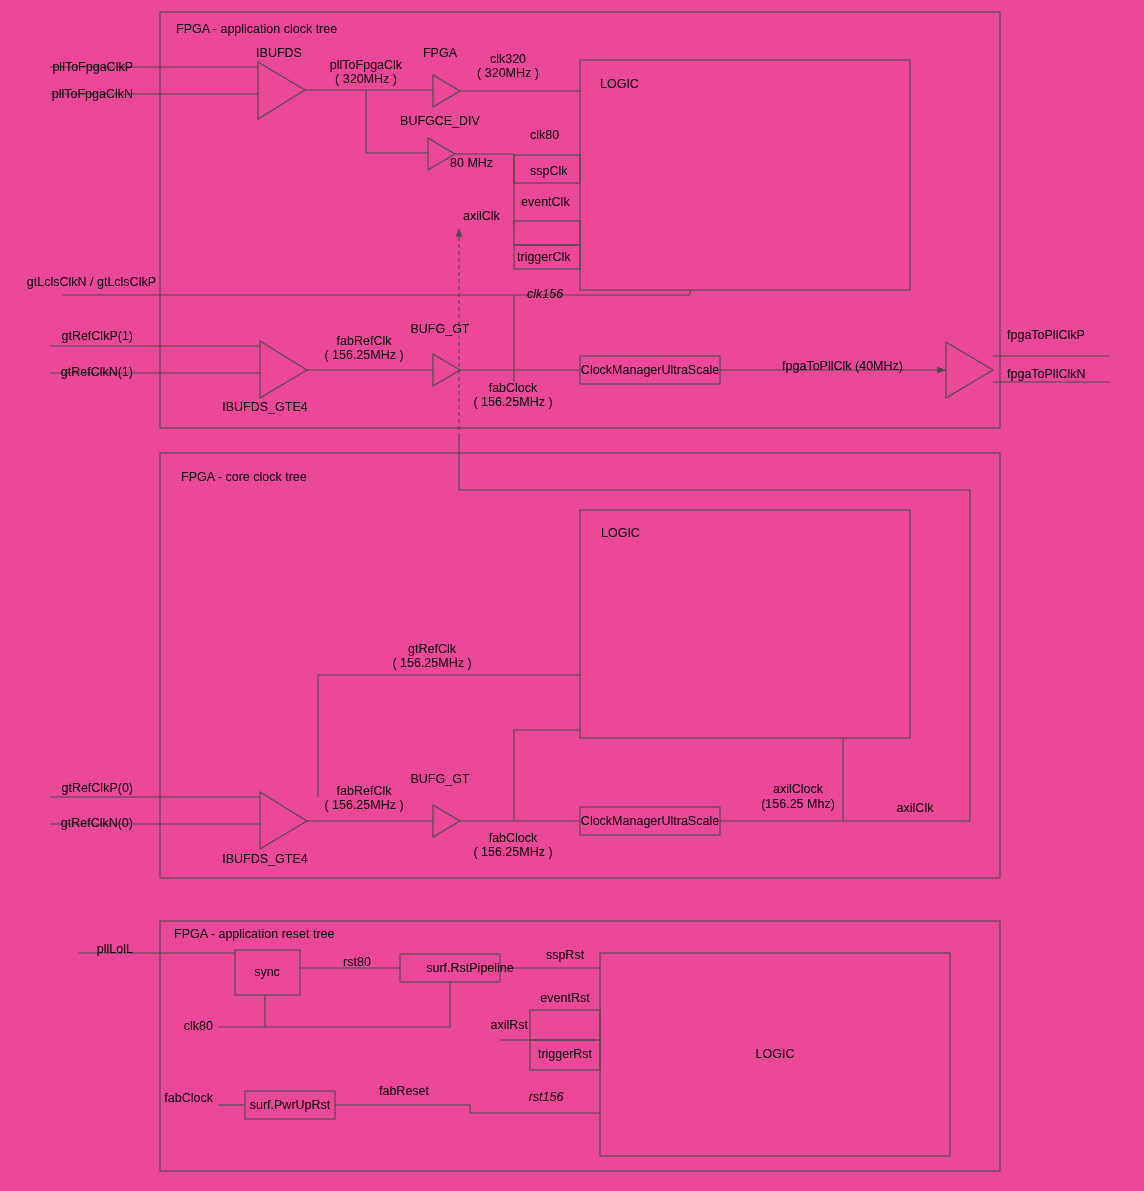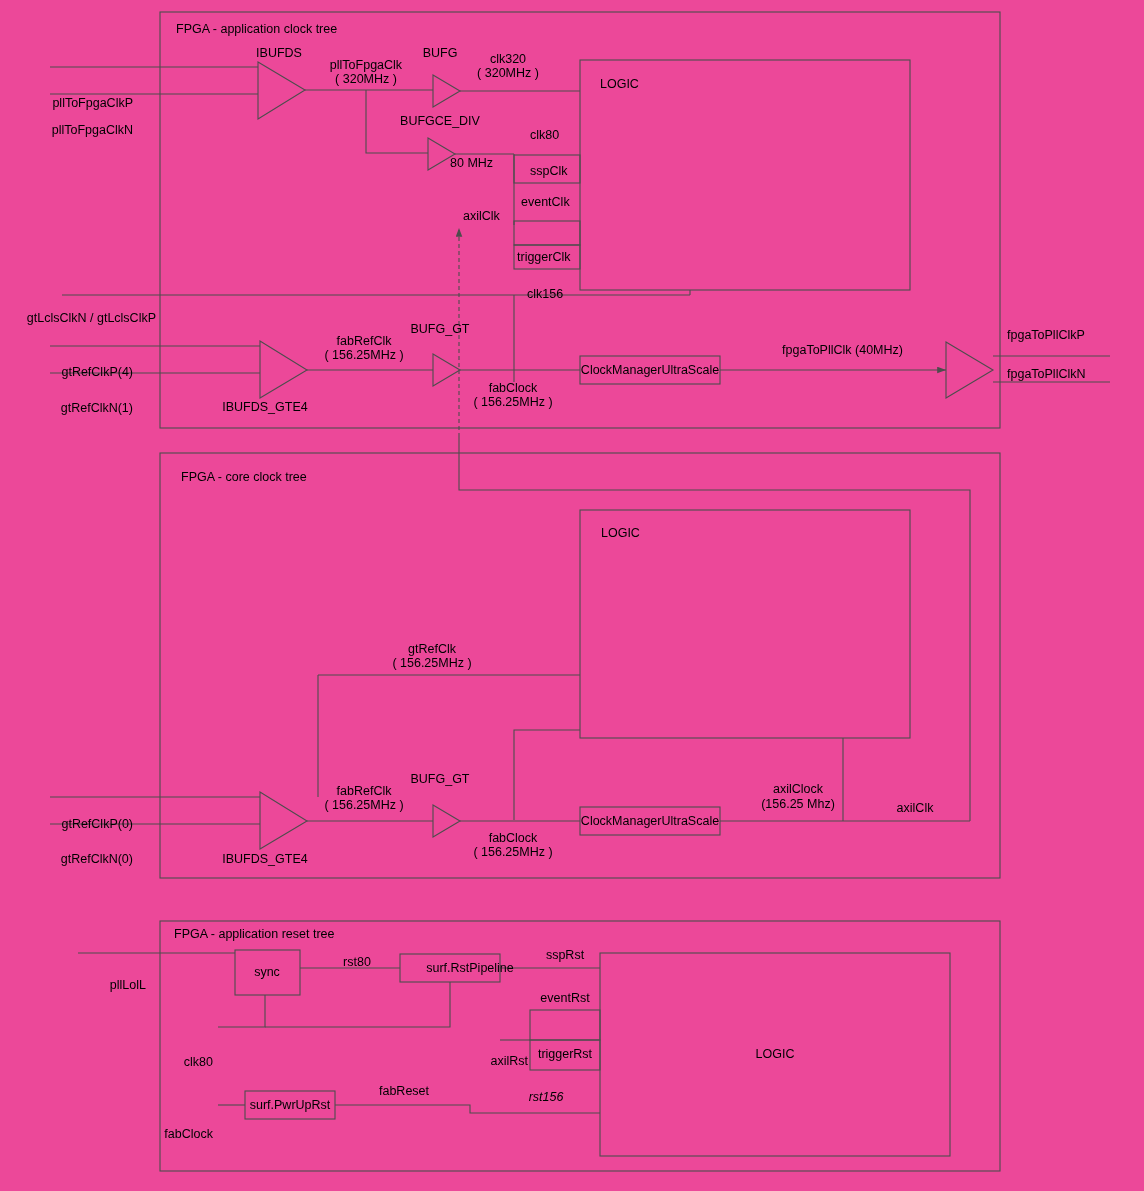--- a/index.html
+++ b/index.html
@@ -25,21 +25,21 @@
     height: 1191px;
   }
   .lbl {
     position: absolute;
     font-size: 12.5px;
     color: #000000;
     white-space: pre;
     line-height: 14px;
   }
   .lbl.c { text-align: center; transform: translateX(-50%); }
-  .lbl.r { text-align: right; transform: translateX(-100%); margin-top: 36px; }
+  .lbl.r { text-align: right; transform: translateX(-100%); }
 </style>
 </head>
 <body>
 
 <div id="canvas">
 
   <svg class="diagram" viewBox="0 0 1144 1191">
     <defs>
       <marker id="arrow" markerWidth="9" markerHeight="9" refX="8" refY="3" orient="auto" markerUnits="strokeWidth">
         <path d="M0,0 L8,3 L0,6 z" fill="#4d4d4d"></path>
@@ -133,64 +133,64 @@
 
   <div class="lbl" style="left:176px; top:22px;">FPGA - application clock tree</div>
   <div class="lbl" style="left:181px; top:470px;">FPGA - core clock tree</div>
   <div class="lbl" style="left:174px; top:927px;">FPGA - application reset tree</div>
 
   <div class="lbl r" style="left:133px; top:60px;">pllToFpgaClkP</div>
   <div class="lbl r" style="left:133px; top:87px;">pllToFpgaClkN</div>
   <div class="lbl c" style="left:279px; top:46px;">IBUFDS</div>
   <div class="lbl c" style="left:366px; top:58px;">pllToFpgaClk</div>
   <div class="lbl c" style="left:366px; top:72px;">( 320MHz )</div>
-  <div class="lbl c" style="left:440px; top:46px;">BUFG</div>
+  <div class="lbl c" style="left:440px; top:46px;">FPGA</div>
   <div class="lbl c" style="left:508px; top:52px;">clk320</div>
   <div class="lbl c" style="left:508px; top:66px;">( 320MHz )</div>
   <div class="lbl" style="left:600px; top:77px;">LOGIC</div>
   <div class="lbl c" style="left:440px; top:114px;">BUFGCE_DIV</div>
   <div class="lbl" style="left:450px; top:156px;">80 MHz</div>
   <div class="lbl" style="left:530px; top:128px;">clk80</div>
   <div class="lbl" style="left:530px; top:164px;">sspClk</div>
   <div class="lbl" style="left:521px; top:195px;">eventClk</div>
   <div class="lbl" style="left:463px; top:209px;">axilClk</div>
   <div class="lbl" style="left:517px; top:250px;">triggerClk</div>
   <div class="lbl r" style="left:156px; top:275px;text-align:center;">gtLclsClkN / gtLclsClkP</div>
-  <div class="lbl" style="left:527px; top:287px;">clk156</div>
-
-  <div class="lbl r" style="left:133px; top:329px;">gtRefClkP(4)</div>
+  <div class="lbl" style="left:527px; top:287px;font-style:italic;">clk156</div>
+
+  <div class="lbl r" style="left:133px; top:329px;">gtRefClkP(1)</div>
   <div class="lbl r" style="left:133px; top:365px;">gtRefClkN(1)</div>
   <div class="lbl c" style="left:265px; top:400px;">IBUFDS_GTE4</div>
   <div class="lbl c" style="left:364px; top:334px;">fabRefClk</div>
   <div class="lbl c" style="left:364px; top:348px;">( 156.25MHz )</div>
   <div class="lbl c" style="left:440px; top:322px;">BUFG_GT</div>
   <div class="lbl c" style="left:513px; top:381px;">fabClock</div>
   <div class="lbl c" style="left:513px; top:395px;">( 156.25MHz )</div>
   <div class="lbl c" style="left:650px; top:363px;">ClockManagerUltraScale</div>
-  <div class="lbl c" style="left:833px; top:343px;padding-left:19px;">fpgaToPllClk (40MHz)</div>
+  <div class="lbl c" style="left:833px; top:359px;padding-left:19px;">fpgaToPllClk (40MHz)</div>
   <div class="lbl" style="left:1007px; top:328px;">fpgaToPllClkP</div>
   <div class="lbl" style="left:1007px; top:367px;">fpgaToPllClkN</div>
 
   <div class="lbl" style="left:601px; top:526px;">LOGIC</div>
   <div class="lbl c" style="left:432px; top:642px;">gtRefClk</div>
   <div class="lbl c" style="left:432px; top:656px;">( 156.25MHz )</div>
   <div class="lbl r" style="left:133px; top:781px;">gtRefClkP(0)</div>
   <div class="lbl r" style="left:133px; top:816px;">gtRefClkN(0)</div>
   <div class="lbl c" style="left:265px; top:852px;">IBUFDS_GTE4</div>
   <div class="lbl c" style="left:364px; top:784px;">fabRefClk</div>
   <div class="lbl c" style="left:364px; top:798px;">( 156.25MHz )</div>
   <div class="lbl c" style="left:440px; top:772px;">BUFG_GT</div>
   <div class="lbl c" style="left:513px; top:831px;">fabClock</div>
   <div class="lbl c" style="left:513px; top:845px;">( 156.25MHz )</div>
   <div class="lbl c" style="left:650px; top:814px;">ClockManagerUltraScale</div>
   <div class="lbl c" style="left:798px; top:782px;">axilClock</div>
   <div class="lbl c" style="left:798px; top:797px;">(156.25 Mhz)</div>
   <div class="lbl c" style="left:915px; top:801px;">axilClk</div>
 
-  <div class="lbl r" style="left:146px; top:942px;">pllLolL</div>
+  <div class="lbl r" style="left:133px; top:942px;">pllLolL</div>
   <div class="lbl c" style="left:267px; top:965px;">sync</div>
   <div class="lbl c" style="left:357px; top:955px;">rst80</div>
   <div class="lbl c" style="left:450px; top:961px;margin-left:20px;">surf.RstPipeline</div>
   <div class="lbl c" style="left:565px; top:948px;">sspRst</div>
   <div class="lbl r" style="left:213px; top:1019px;">clk80</div>
   <div class="lbl c" style="left:565px; top:991px;">eventRst</div>
   <div class="lbl r" style="left:528px; top:1018px;">axilRst</div>
   <div class="lbl c" style="left:565px; top:1047px;">triggerRst</div>
   <div class="lbl c" style="left:775px; top:1047px;">LOGIC</div>
   <div class="lbl r" style="left:213px; top:1091px;">fabClock</div>

